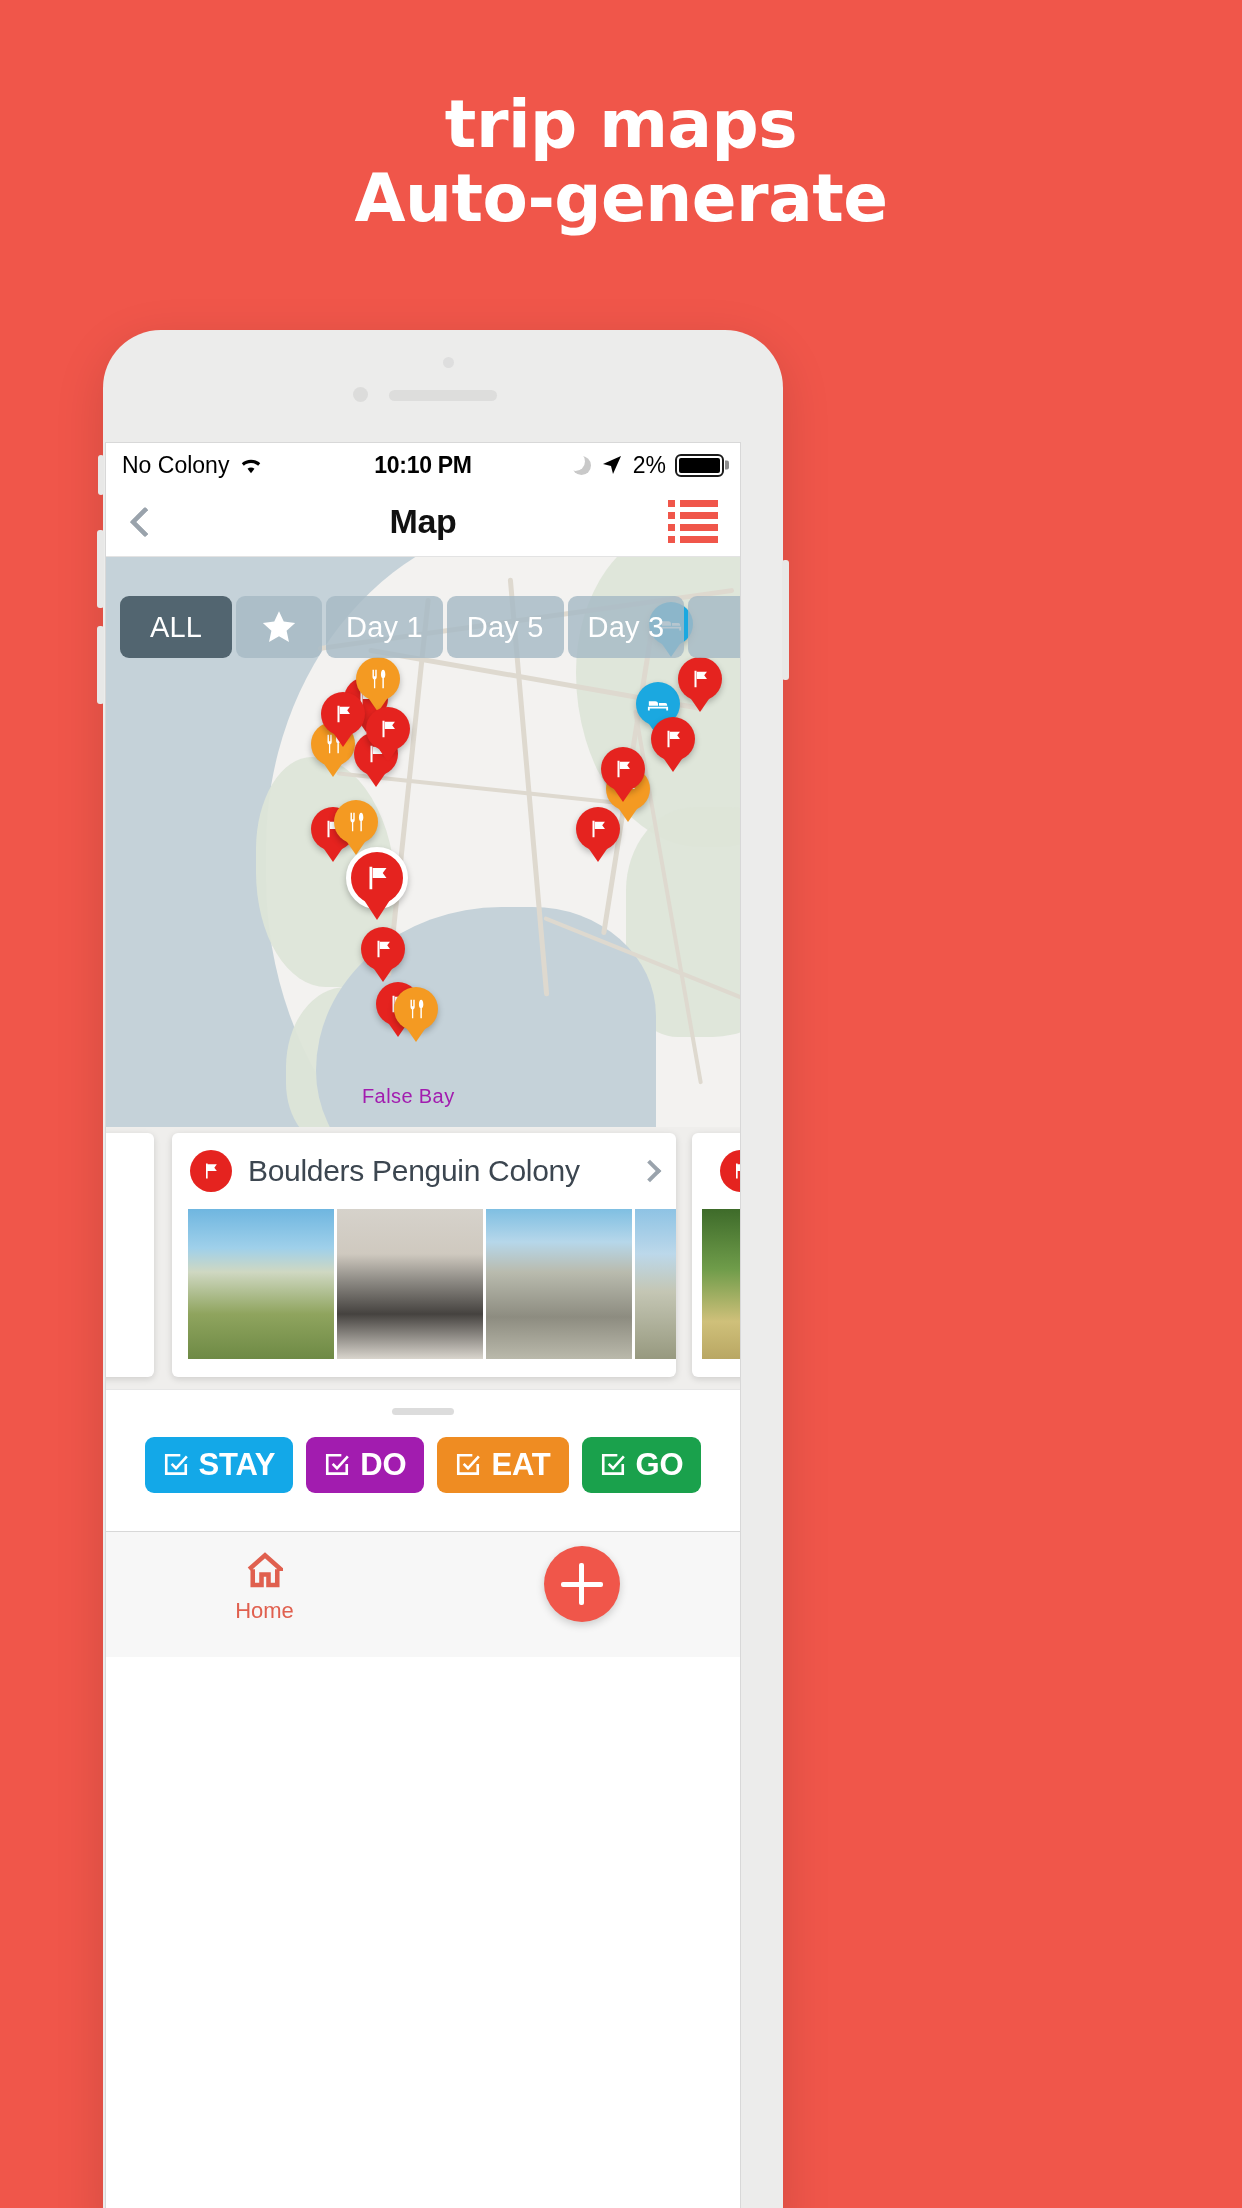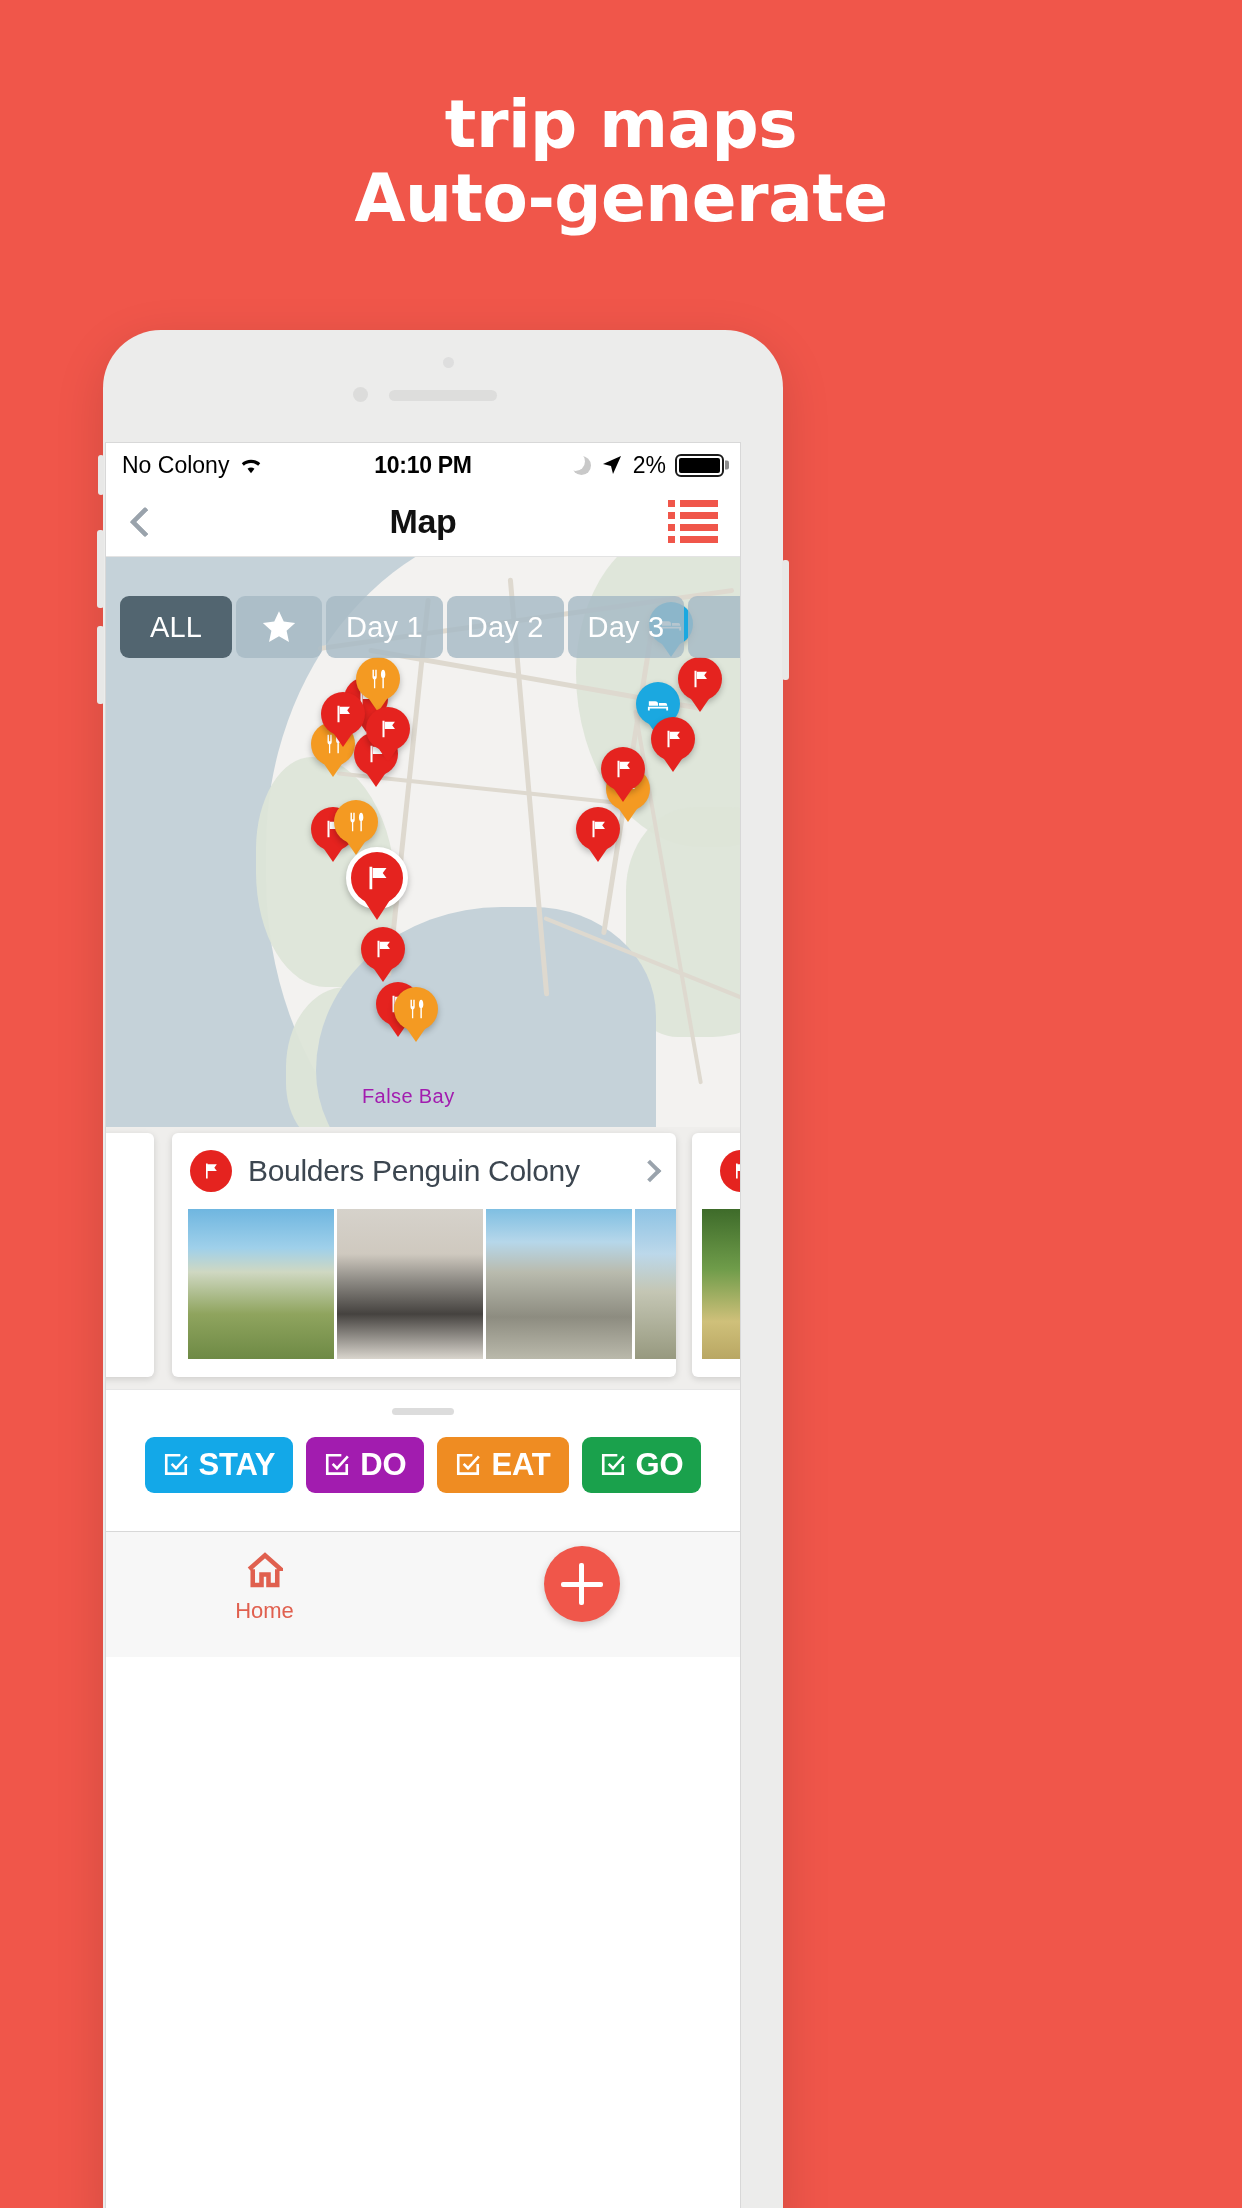--- a/index.html
+++ b/index.html
@@ -521,21 +521,21 @@
           </div>
           <div class="chip star">
             <svg viewBox="0 0 24 24">
               <path d="M12 2l3 6.6 7.2.8-5.4 4.9 1.5 7.1L12 17.8 5.7 21.4l1.5-7.1L1.8 9.4 9 8.6z"></path>
             </svg>
           </div>
           <div class="chip">
             <span>Day 1</span>
           </div>
           <div class="chip">
-            <span>Day 2</span>
+            <span>Day 5</span>
           </div>
           <div class="chip">
             <span>Day 3</span>
           </div>
           <div class="chip"></div>
         </div>
     </div>
 
     <div class="carousel">
 

